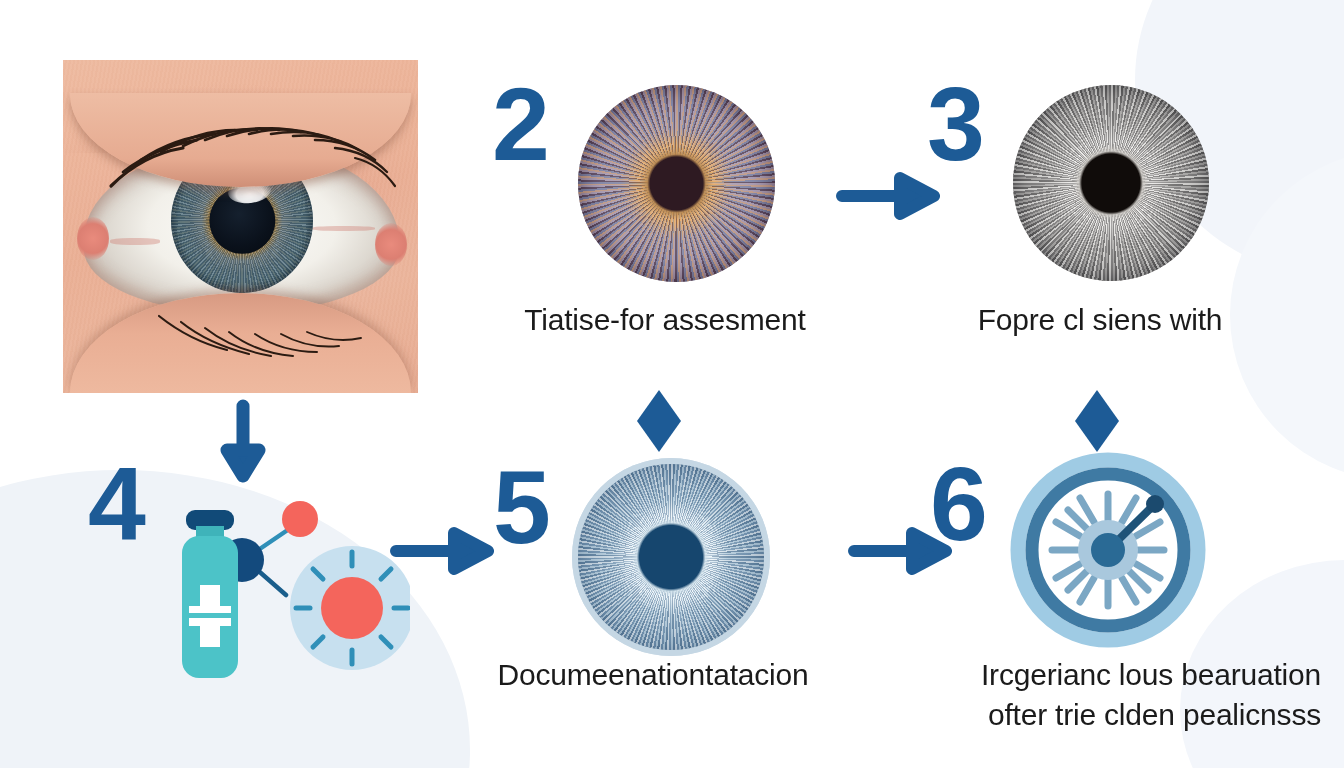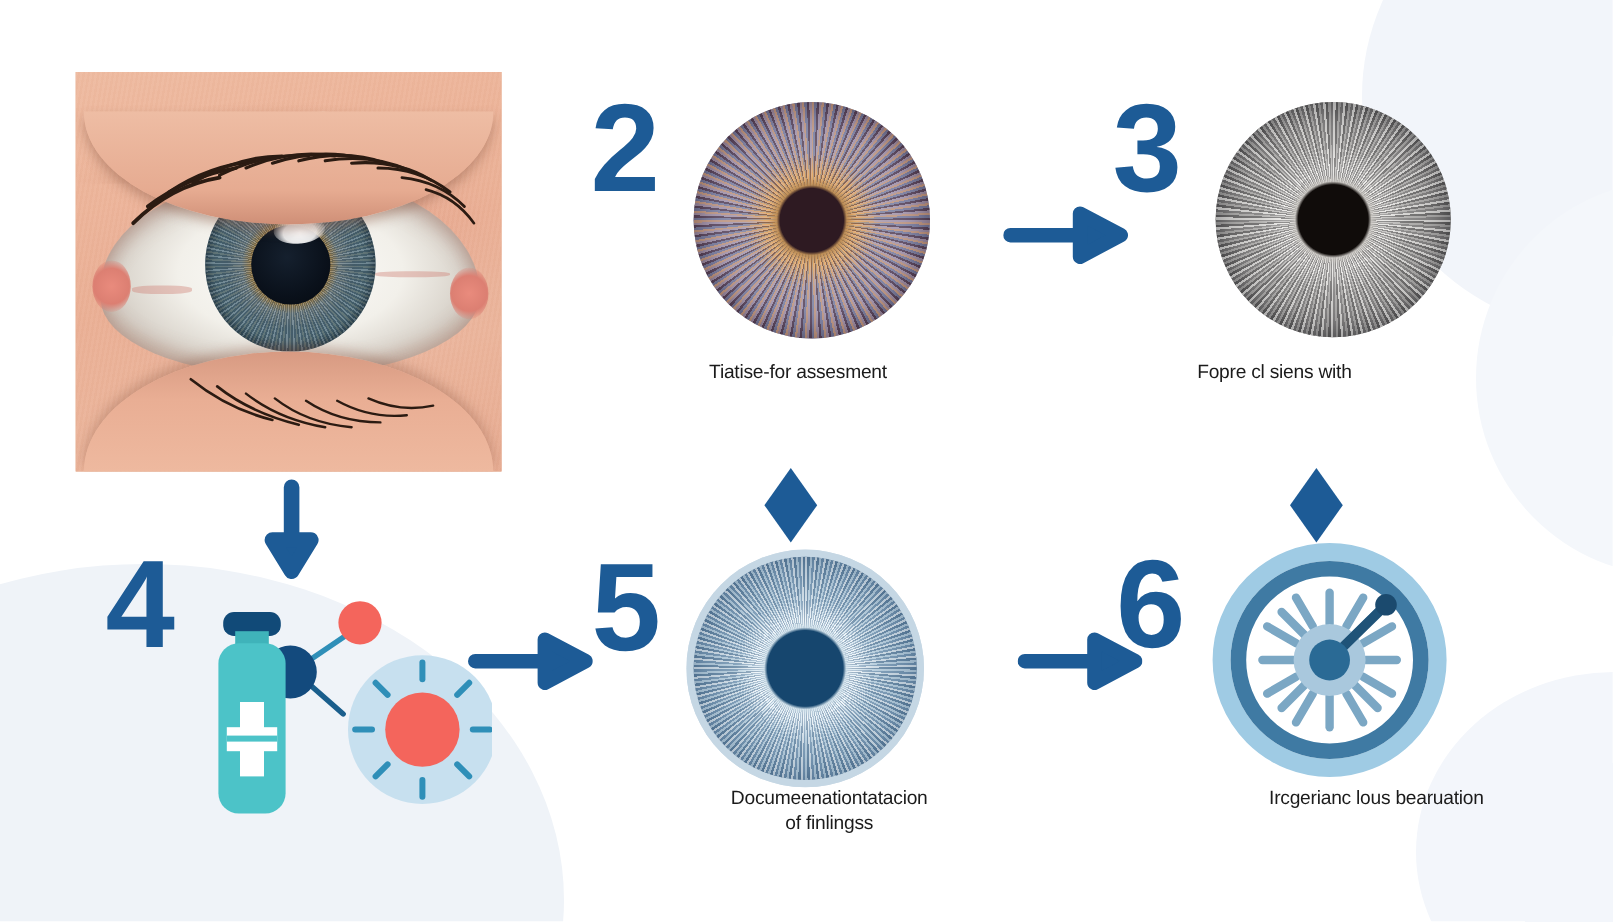--- a/index.html
+++ b/index.html
@@ -325,29 +325,29 @@
   #num-3 { left: 927px; top: 72px; }
   #num-4 { left: 88px;  top: 452px; }
   #num-5 { left: 493px; top: 455px; }
   #num-6 { left: 930px; top: 452px; }
 
   
   .caption {
     position: absolute;
     color: #1b1b1b;
     font-family: "Liberation Sans", sans-serif;
-    font-size: 16px;
+    font-size: 30px;
     line-height: 1.33;
     text-align: center;
     letter-spacing: -0.2px;
   }
   #cap-2 { left: 480px; top: 300px; width: 370px; }
-  #cap-3 { left: 892px; top: 300px; width: 340px; text-align: center; }
-  #cap-5 { left: 506px; top: 655px; width: 370px; }
-  #cap-6 { left: 952px; top: 655px; width: 390px; }
+  #cap-3 { left: 930px; top: 300px; width: 340px; text-align: center; }
+  #cap-5 { left: 468px; top: 655px; width: 370px; }
+  #cap-6 { left: 931px; top: 655px; width: 390px; text-align: right; }
 
   
   .connector { position: absolute; }
   #arrow-right-top    { left: 836px; top: 165px; width: 104px; height: 62px; }
   #arrow-right-b1     { left: 390px; top: 520px; width: 104px; height: 62px; }
   #arrow-right-b2     { left: 848px; top: 520px; width: 104px; height: 62px; }
   #arrow-down-left    { left: 212px; top: 398px; width: 62px; height: 86px; }
   #diamond-mid        { left: 634px; top: 388px; width: 50px; height: 66px; }
   #diamond-right      { left: 1072px; top: 388px; width: 50px; height: 66px; }
 </style>
@@ -464,21 +464,20 @@
   </div>
 
   <div class="step-num" id="num-5">5</div>
   <div class="iris-ill" id="iris-step5">
     <div class="inner">
       <div class="ray"></div>
     </div>
   </div>
   <div class="caption" id="cap-5">
     <div>Documeenationtatacion</div>
-    <div>of finlingss</div>
   </div>
 
   <div class="step-num" id="num-6">6</div>
   <div id="icon-step6">
     <svg width="196" height="196" viewBox="0 0 196 196">
       <circle cx="98" cy="98" r="90" fill="none" stroke="#9fcbe4" stroke-width="15"></circle>
       <circle cx="98" cy="98" r="76" fill="none" stroke="#3f7aa3" stroke-width="13"></circle>
       <circle cx="98" cy="98" r="68" fill="#ffffff"></circle>
 
       <g stroke="#7ba7c4" stroke-width="7" stroke-linecap="round">
@@ -500,20 +499,21 @@
         <line x1="70" y1="112" x2="46" y2="126"></line>
       </g>
       <circle cx="98" cy="98" r="30" fill="#a9c8dd"></circle>
       <line x1="98" y1="98" x2="143" y2="54" stroke="#1f5378" stroke-width="8" stroke-linecap="round"></line>
       <circle cx="145" cy="52" r="9" fill="#1b4a6e"></circle>
       <circle cx="98" cy="98" r="17" fill="#2a6a95"></circle>
     </svg>
   </div>
   <div class="caption" id="cap-6">
     <div>Ircgerianc lous bearuation</div>
+    <div>ofter trie clden pealicnsss</div>
   </div>
 
   <div class="connector" id="arrow-right-top">
     <svg width="104" height="62" viewBox="0 0 104 62">
       <path d="M6 31 h58 v-18 l34 18 -34 18 v-18 z" fill="#1d5b96" stroke="#1d5b96" stroke-width="12" stroke-linejoin="round" stroke-linecap="round"></path>
     </svg>
   </div>
 
   <div class="connector" id="arrow-down-left">
     <svg width="62" height="86" viewBox="0 0 62 86">

